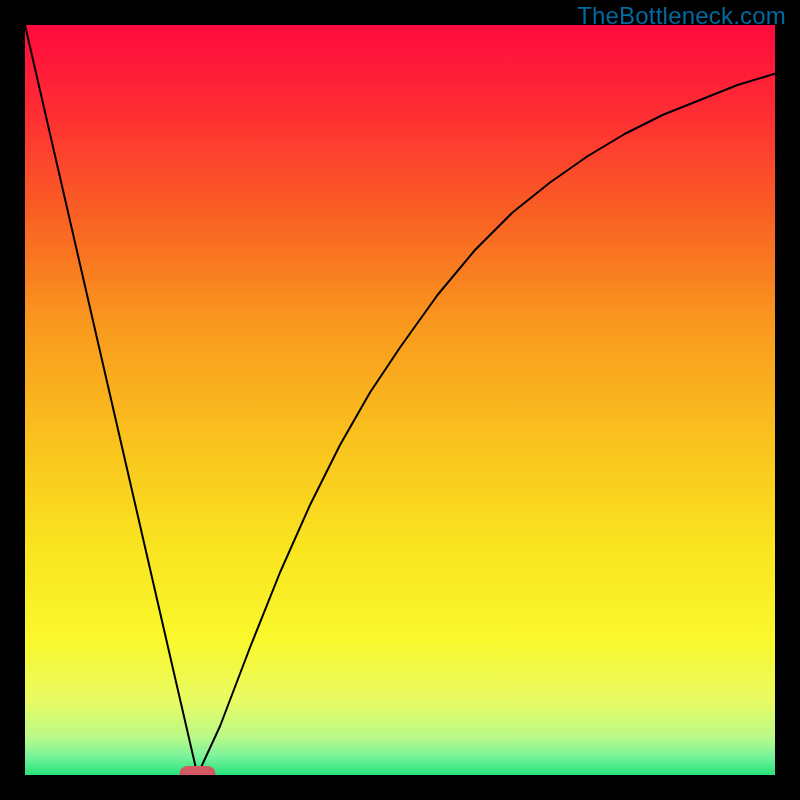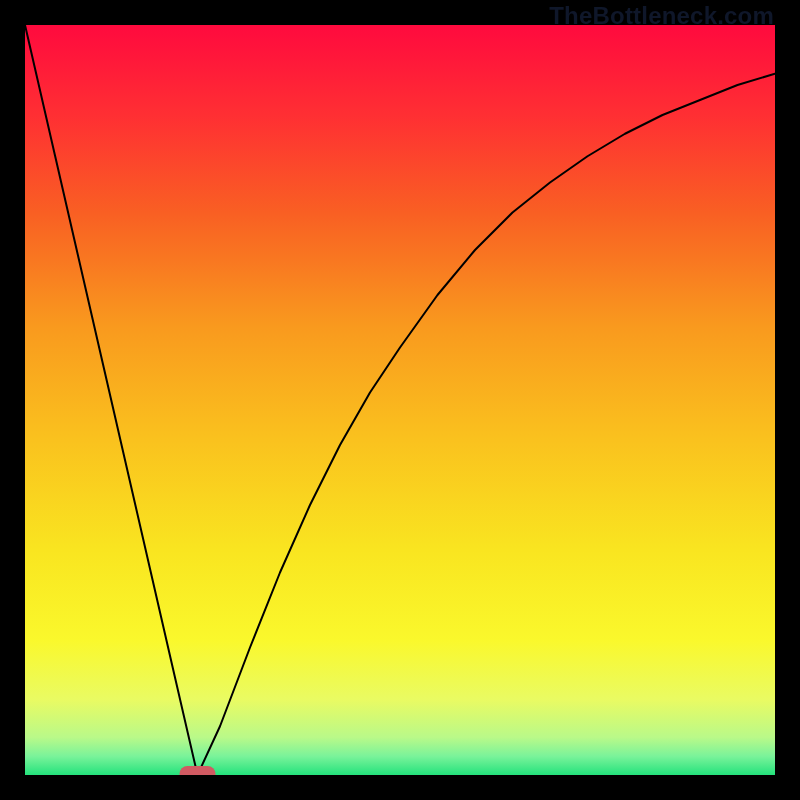--- a/index.html
+++ b/index.html
@@ -12,24 +12,24 @@
     font-family: Arial, Helvetica, sans-serif;
   }
   .root {
     position: relative;
     width: 800px;
     height: 800px;
   }
   .watermark {
     position: absolute;
     top: 2px;
-    right: 26px;
-    color: #0f172a;
+    right: 14px;
+    color: #0369a1;
     font-size: 24px;
-    font-weight: 700;
+    font-weight: 400;
     letter-spacing: 0.2px;
     z-index: 10;
   }
   .frame-border {
     position: absolute;
     left: 0;
     top: 0;
     width: 800px;
     height: 800px;
     box-sizing: border-box;

